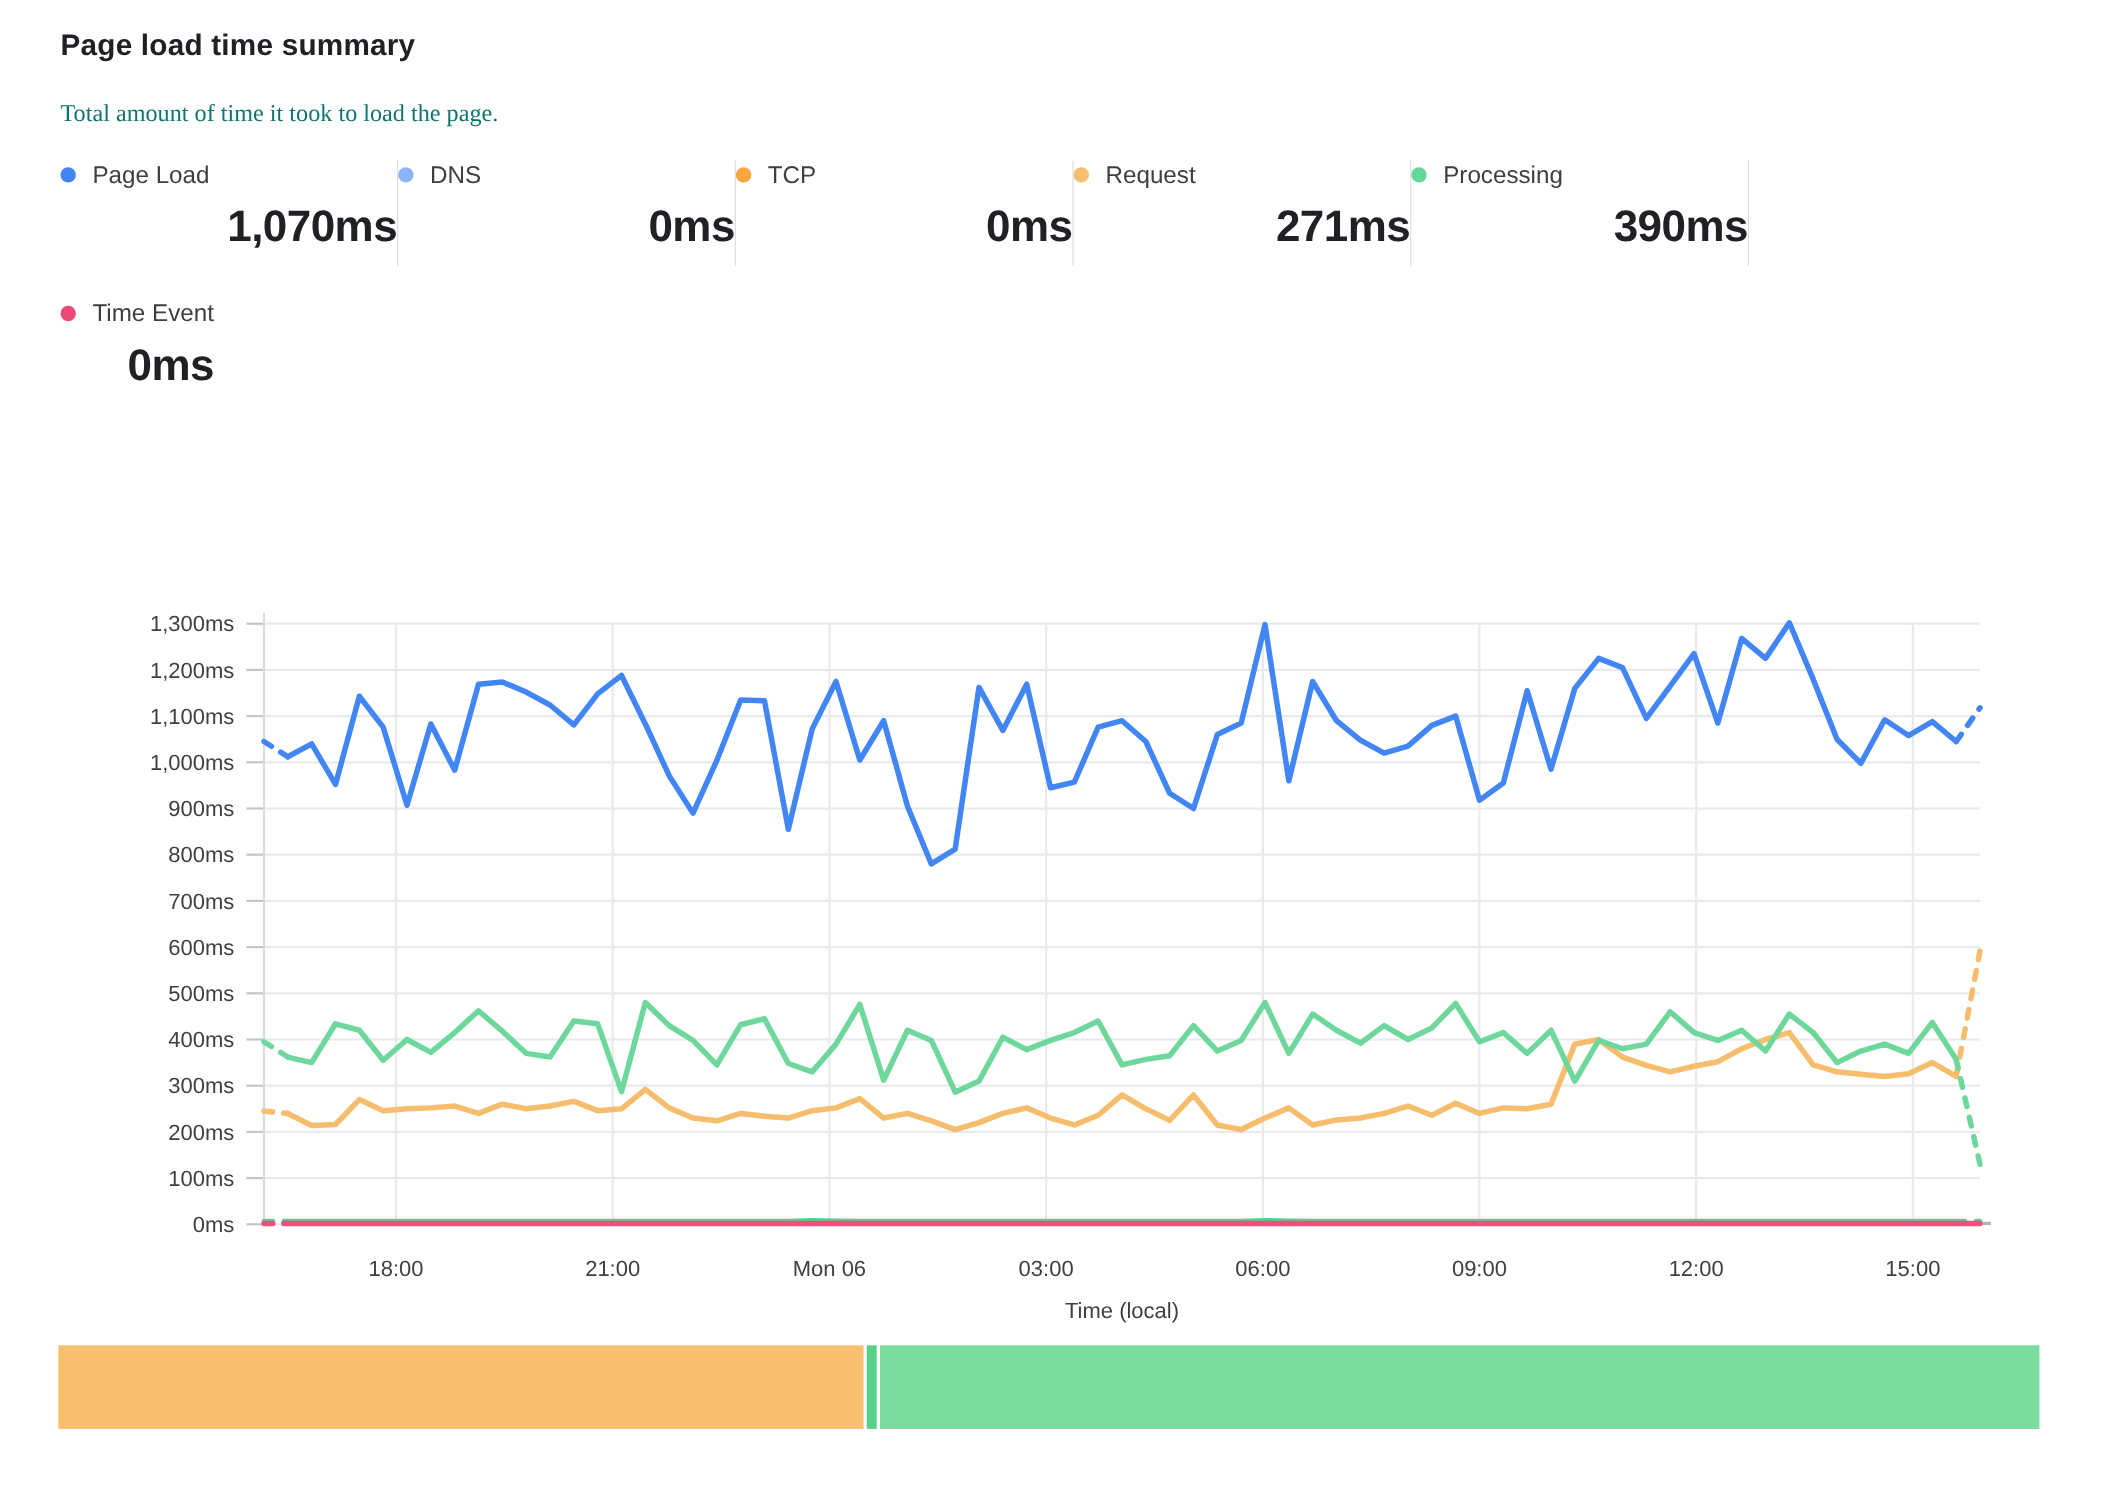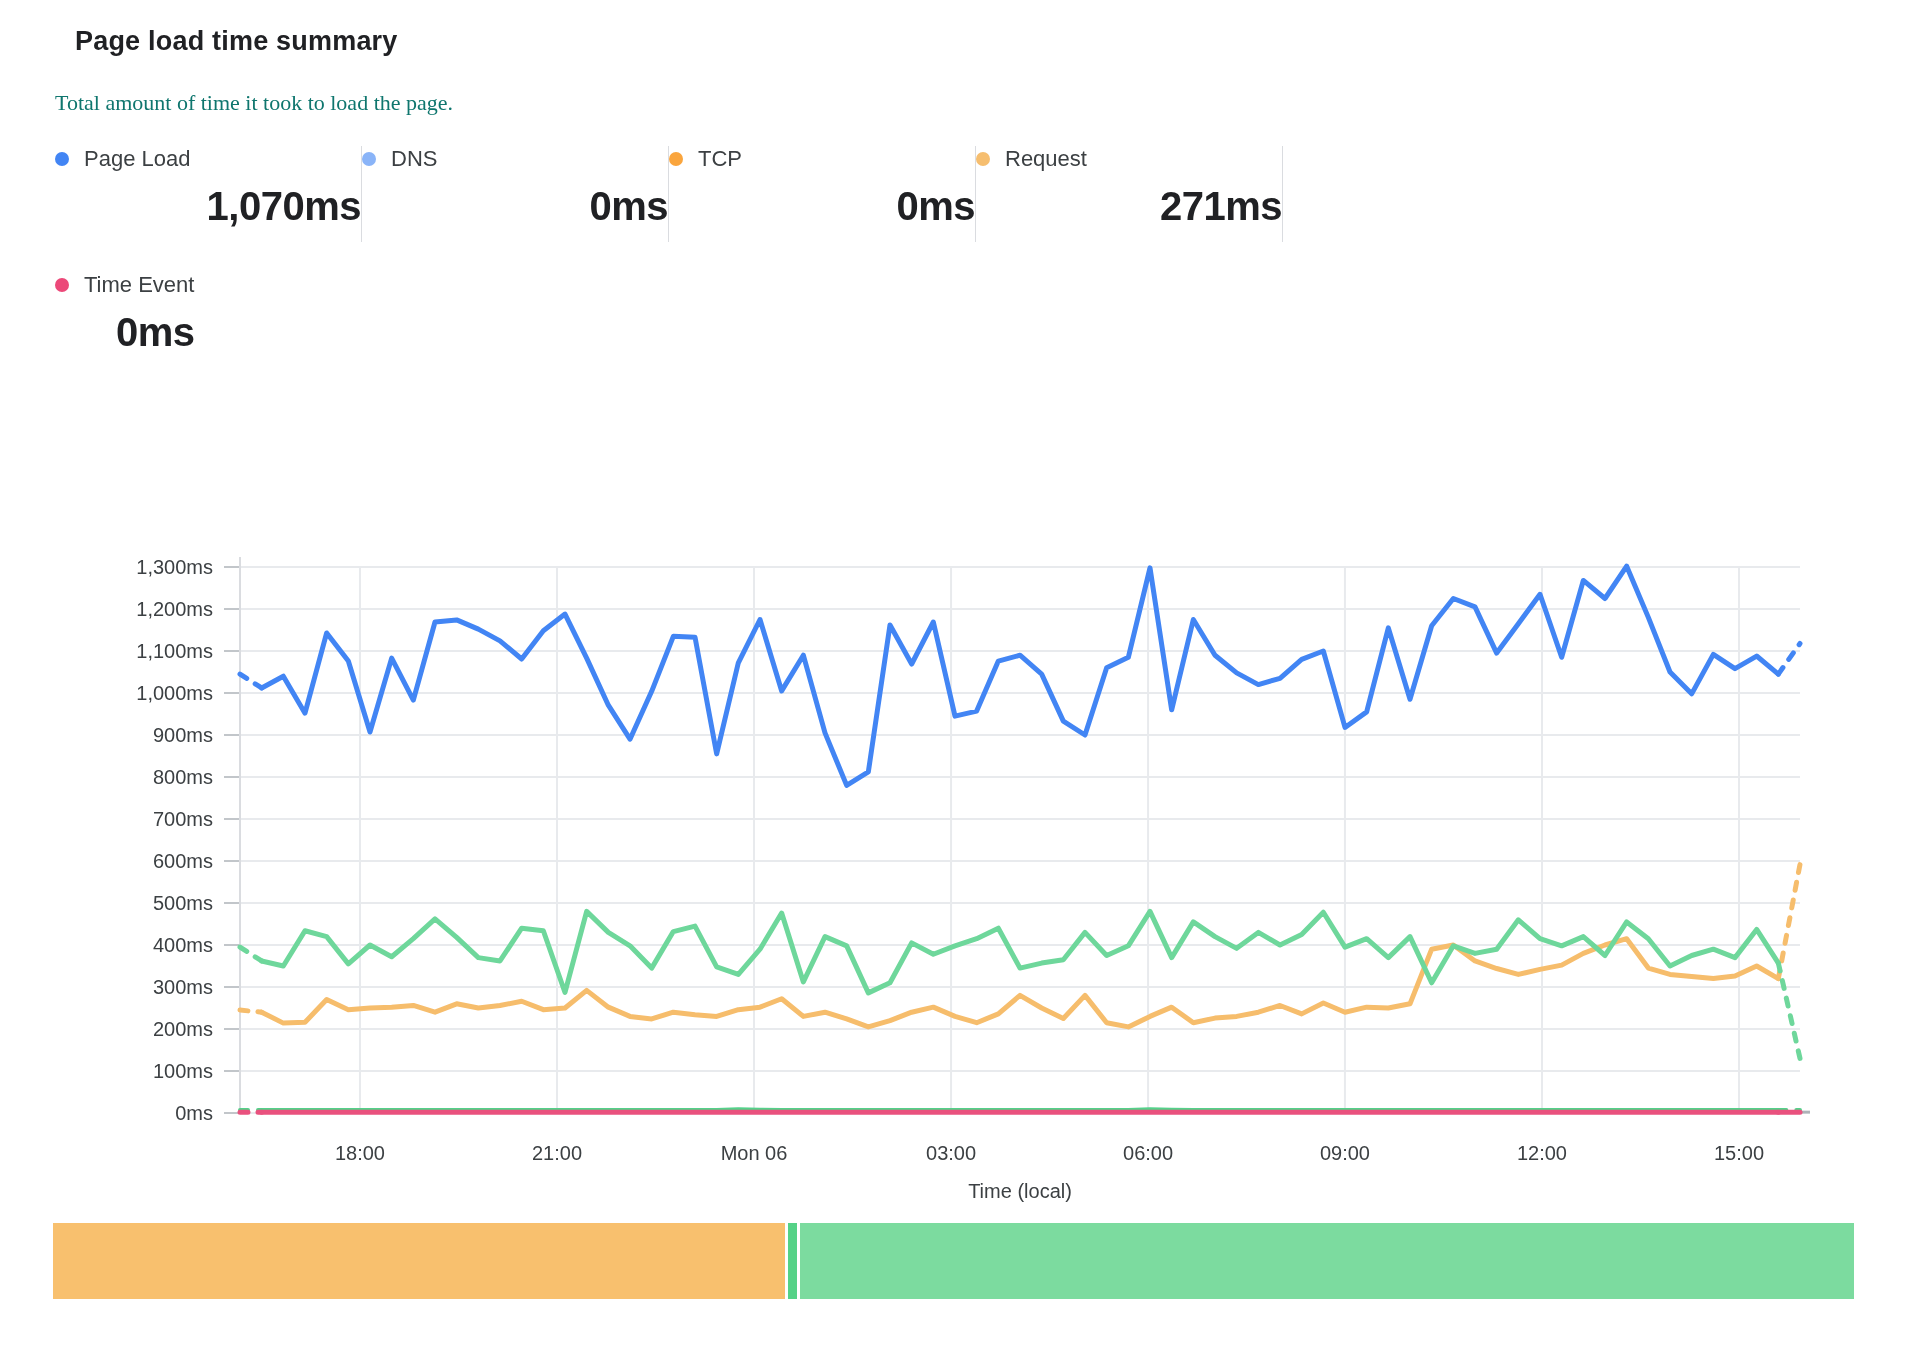--- a/index.html
+++ b/index.html
@@ -1,19 +1,19 @@
 <!DOCTYPE html>
 <html><head>
 <meta charset="utf-8">
 <style>
   html,body{margin:0;padding:0;background:#ffffff;}
   body{font-family:"Liberation Sans", sans-serif; -webkit-font-smoothing:antialiased;}
   .page{position:relative;width:1910px;height:1352px;background:#fff;overflow:hidden;}
 
-  .hdr-title{position:absolute;left:55px;top:26px;font-size:27px;font-weight:700;color:#202124;letter-spacing:.2px;margin-left:20px;}
+  .hdr-title{position:absolute;left:55px;top:26px;font-size:27px;font-weight:700;color:#202124;letter-spacing:.2px;}
   .hdr-sub{position:absolute;left:55px;top:90px;font-size:22px;font-weight:400;color:#0f766e;font-family:Liberation Serif, serif;}
 
   .metrics{position:absolute;left:55px;top:146px;display:flex;}
   .metric{width:307px;height:96px;border-right:1px solid #dadce0;box-sizing:border-box;}
   .metric-head{display:flex;align-items:center;gap:15px;height:26px;}
   .dot{width:14px;height:14px;border-radius:50%;flex:0 0 auto;}
   .metric-label{font-size:22px;color:#3c4043;}
   .metric-value{margin-top:12px;font-size:40px;font-weight:700;color:#202124;letter-spacing:-0.5px;text-align:right;}
 
   .metrics2{position:absolute;left:55px;top:272px;}
@@ -54,20 +54,27 @@
         <span class="metric-label">TCP</span>
       </div>
       <div class="metric-value">0ms</div>
     </div>
     <div class="metric">
       <div class="metric-head">
         <span class="dot" style="background-color: rgb(246, 190, 111);"></span>
         <span class="metric-label">Request</span>
       </div>
       <div class="metric-value">271ms</div>
+    </div>
+    <div class="metric">
+      <div class="metric-head">
+        <span class="dot" style="background-color: rgb(100, 214, 149);"></span>
+        <span class="metric-label">Processing</span>
+      </div>
+      <div class="metric-value">390ms</div>
     </div>
   </div>
 
   <div class="metrics2">
     <div class="metric-head">
       <span class="dot" style="background-color: rgb(236, 72, 121);"></span>
       <span class="metric-label">Time Event</span>
     </div>
     <div class="metric-value">0ms</div>
   </div>

